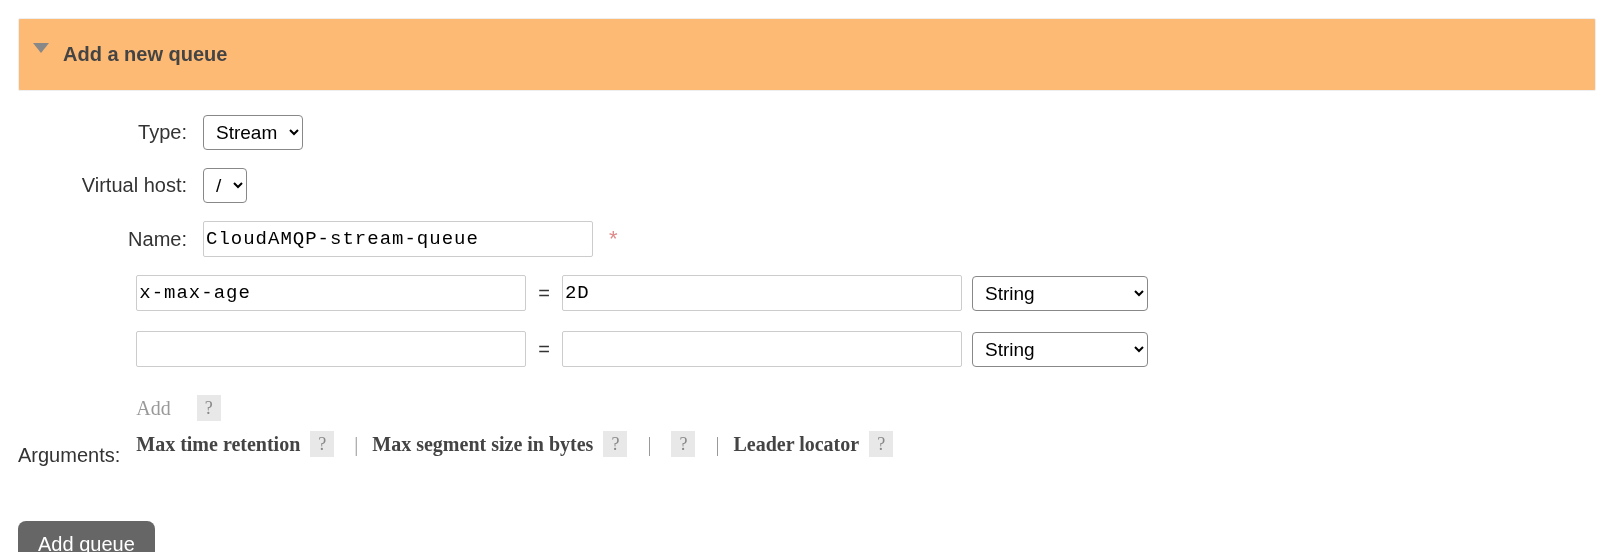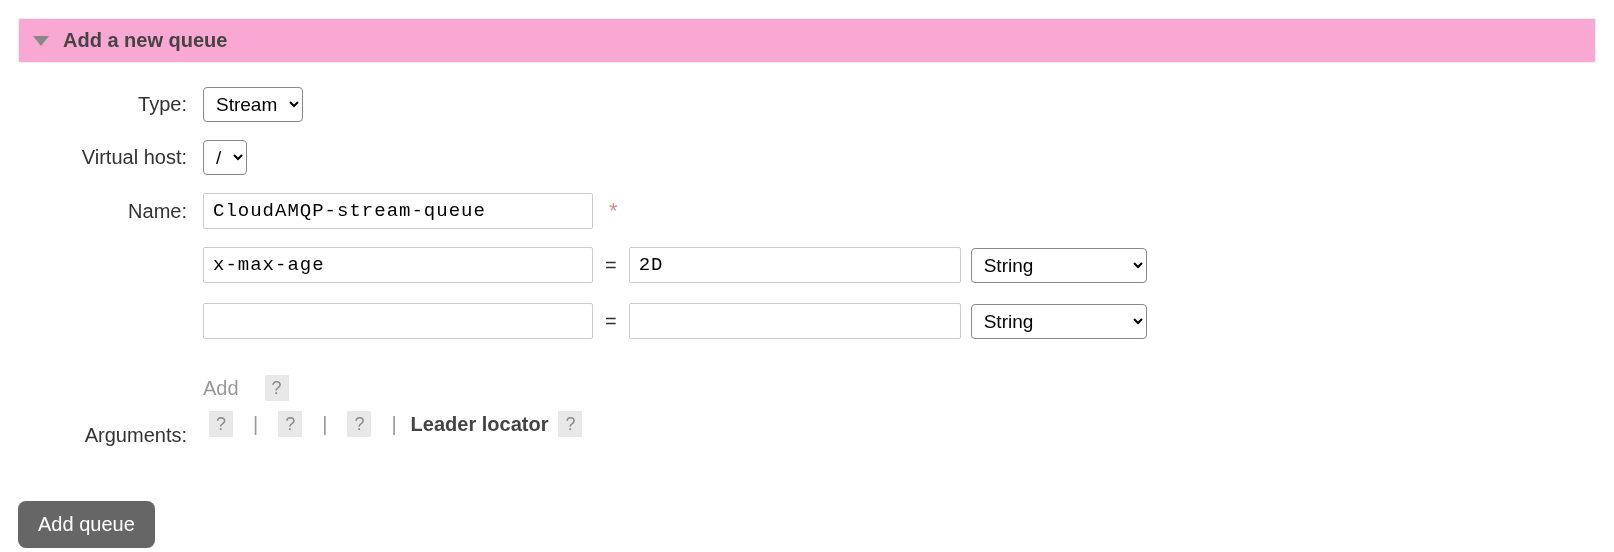--- a/index.html
+++ b/index.html
@@ -9,26 +9,25 @@
     font-family: Verdana, Geneva, sans-serif;
     font-size: 18px;
     color: #333;
     background: #fff;
   }
   .page {
     padding: 18px;
     width: 1614px;
   }
   .section-header {
-    background: #f9a8d4;
+    background: #fdba74;
     border: 1px solid #eee;
     border-radius: 2px;
-    padding: 10px 14px;
-    display: flex;
-    align-items: center;
+    padding: 24px 14px;
+    display: flex;
     gap: 14px;
   }
   .section-header .tri {
     width: 0; height: 0;
     border-left: 8px solid transparent;
     border-right: 8px solid transparent;
     border-top: 10px solid #888;
   }
   .section-header .title {
     font-weight: bold;
@@ -59,49 +58,50 @@
   select {
     font-size: 19px;
     padding: 5px 8px;
     border: 1px solid #888;
     border-radius: 4px;
     background: #fff;
   }
   input[type="text"] {
     font-size: 19px;
     font-family: "Courier New", monospace;
-    padding: 6px 9px;
+    padding: 6px 2px;
     border: 1px solid #ccc;
     border-radius: 2px;
     letter-spacing: 1px;
   }
   .input-name { width: 390px; }
   .input-argkey { width: 390px; }
-  .input-argval { width: 332px; }
+  .input-argval { width: 400px; }
   .eq {
     font-size: 20px;
     color: #333;
     padding: 0 2px;
   }
   .req-star {
     color: #e08a8a;
     font-size: 22px;
     margin-left: 6px;
   }
   .arg-line {
     display: flex;
     align-items: center;
     gap: 10px;
     margin-bottom: 10px;
   }
   .select-type {
     width: 176px;
   }
   .hints {
-    margin-top: 16px;
+    margin-top: 8px;
+    font-family: Liberation Serif, serif;
   }
   .hint-line {
     display: flex;
     align-items: center;
     flex-wrap: wrap;
     gap: 4px;
     margin-bottom: 10px;
   }
   .hint-add {
     color: #999;
@@ -176,21 +176,21 @@
     <div class="row">
       <div class="label-col">Name:</div>
       <div class="field-col">
         <input type="text" class="input-name" value="CloudAMQP-stream-queue" style="">
         <span class="req-star">*</span>
       </div>
     </div>
 
     <div class="row" style="align-items:flex-end">
       <div class="label-col" style="padding-top:6px">Arguments:</div>
-      <div class="field-col" style="flex-direction:column; align-items:flex-start;">
+      <div class="field-col" style="flex-direction:row; align-items:flex-start;">
 
         <div class="arg-line">
           <input type="text" class="input-argkey" value="x-max-age" style="">
           <span class="eq">=</span>
           <input type="text" class="input-argval" value="2D" style="">
           <select class="select-type">
             <option>String</option>
           </select>
         </div>
 
@@ -202,22 +202,24 @@
             <option>String</option>
           </select>
         </div>
 
         <div class="hints">
           <div class="hint-line">
             <span class="hint-add">Add</span>
             <span class="hint-q">?</span>
           </div>
           <div class="hint-line">
+            <span class="hint-item">Max time retention</span>
             <span class="hint-q">?</span>
             <span class="hint-sep">|</span>
+            <span class="hint-item">Max segment size in bytes</span>
             <span class="hint-q">?</span>
             <span class="hint-sep">|</span>
             <span class="hint-q">?</span>
             <span class="hint-sep">|</span>
             <span class="hint-item">Leader locator</span>
             <span class="hint-q">?</span>
           </div>
         </div>
 
       </div>

